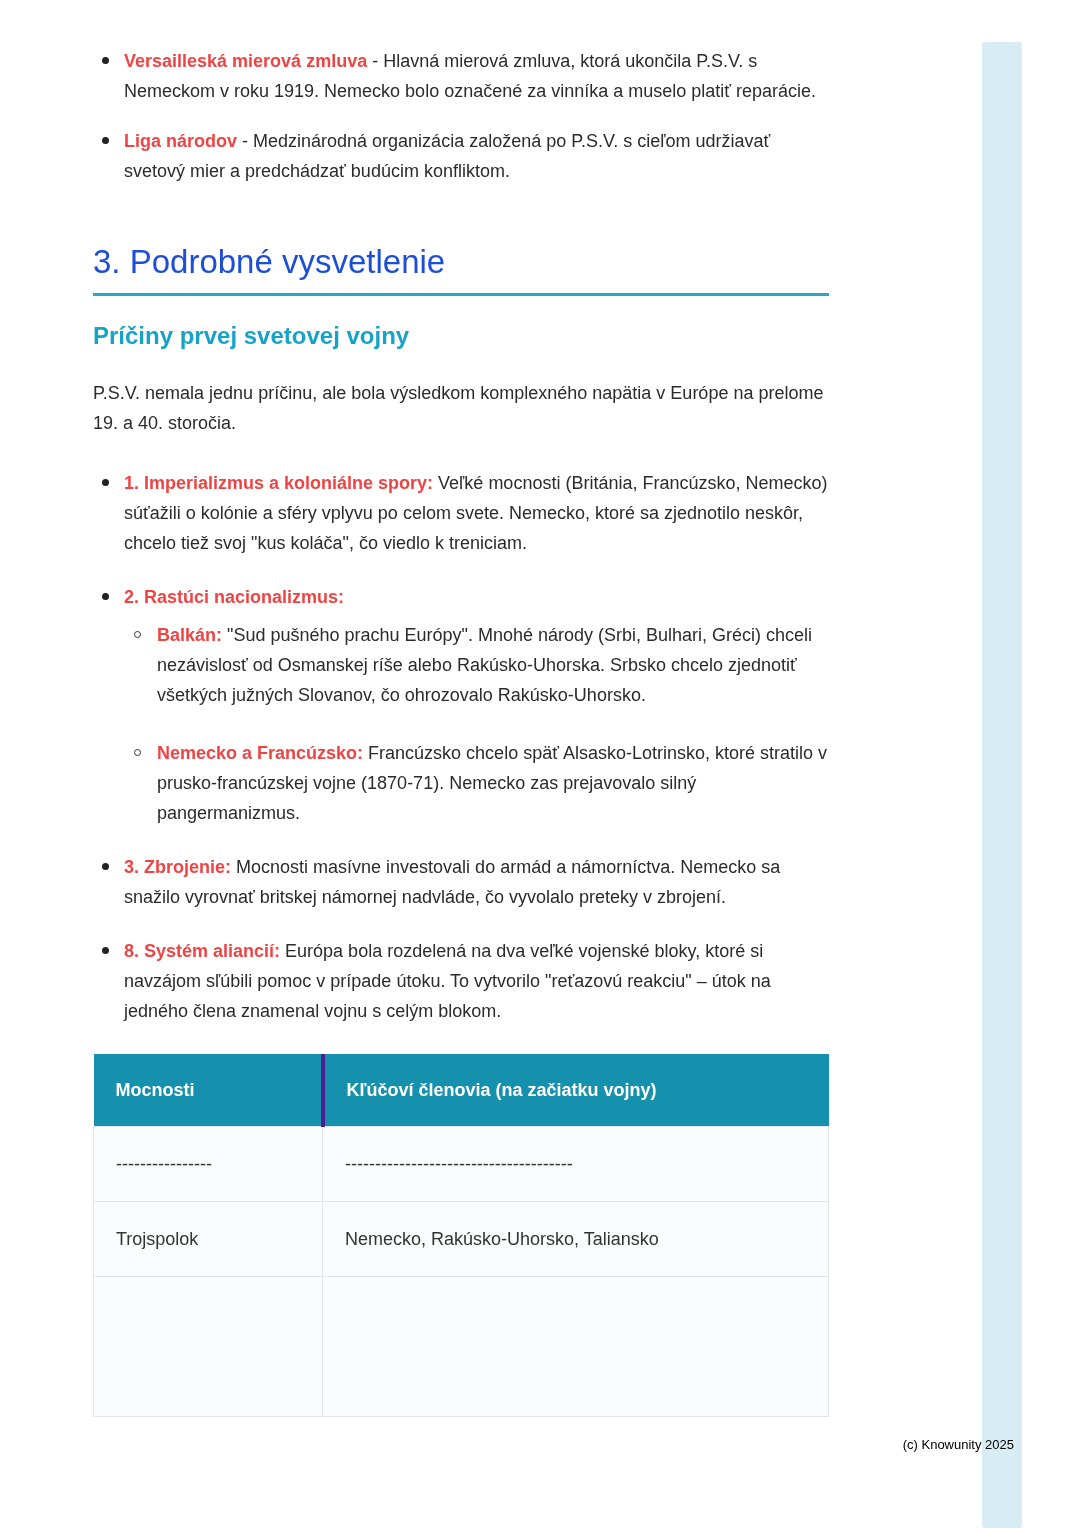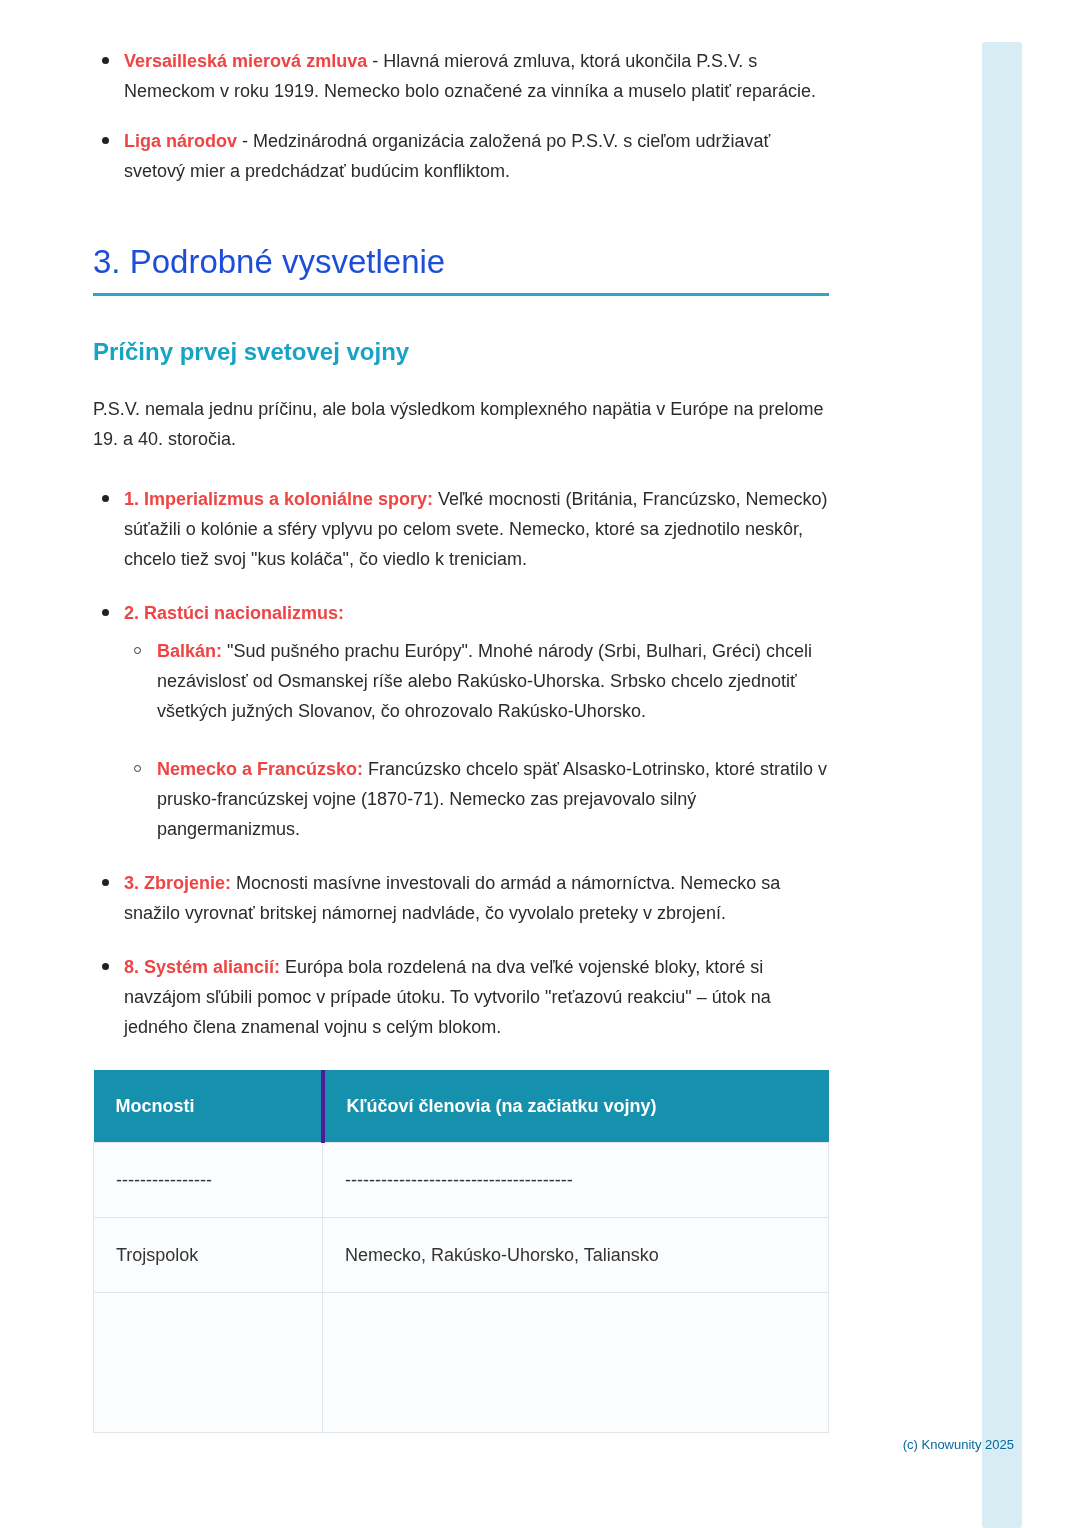--- a/index.html
+++ b/index.html
@@ -47,21 +47,21 @@
     font-weight:400;
     color:#1d4ed8;
   }
   .section-divider {
     margin-top:11px;
     height:3px;
     width:100%;
     background:#2ba7c3;
   }
   h2.subsection-title {
-    margin-top:40px;
+    margin-top:24px;
     font-size:24px;
     line-height:32px;
     font-weight:700;
     color:#17a3c6;
   }
   p.intro-paragraph {
     margin-top:26px;
     font-size:18px;
     line-height:30px;
   }
@@ -120,21 +120,21 @@
     height:1486px;
     background:#d8edf3;
     border-radius:3px;
   }
   .watermark {
     position:absolute;
     top:1437px;
     right:66px;
     font-size:13px;
     line-height:16px;
-    color:#0369a1;
+    color:#000000;
     z-index:5;
   }
 </style>
 </head>
 <body>
 
 <div class="content">
 
   <ul class="bullets top-bullets">
     <li>

